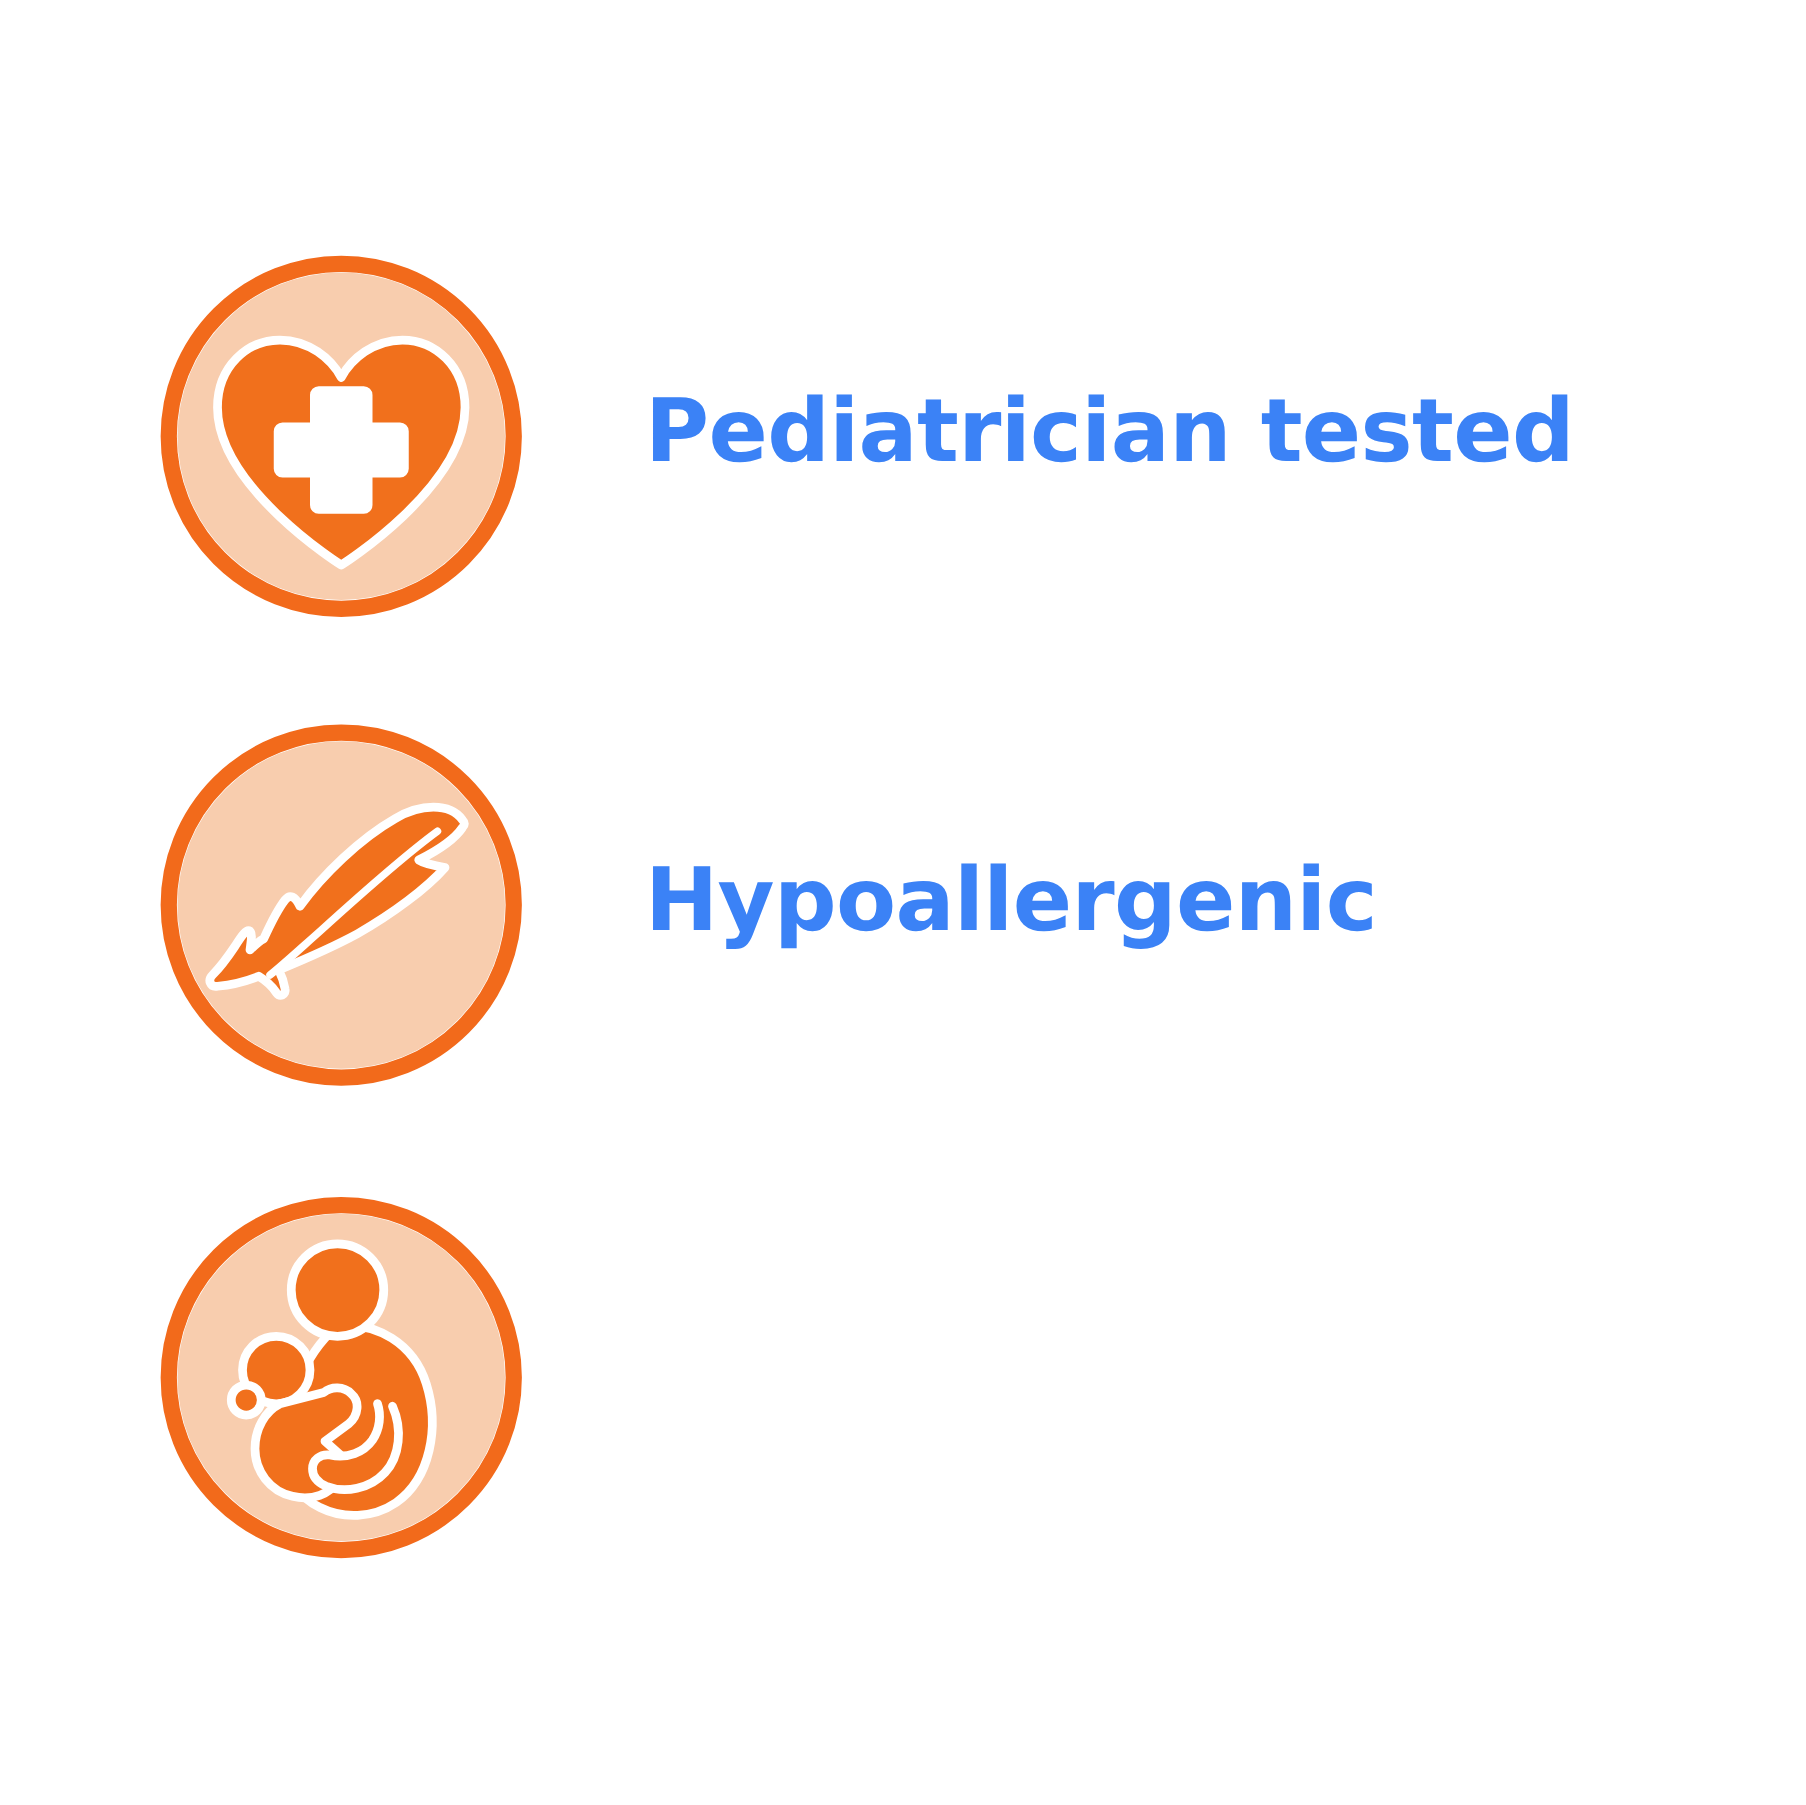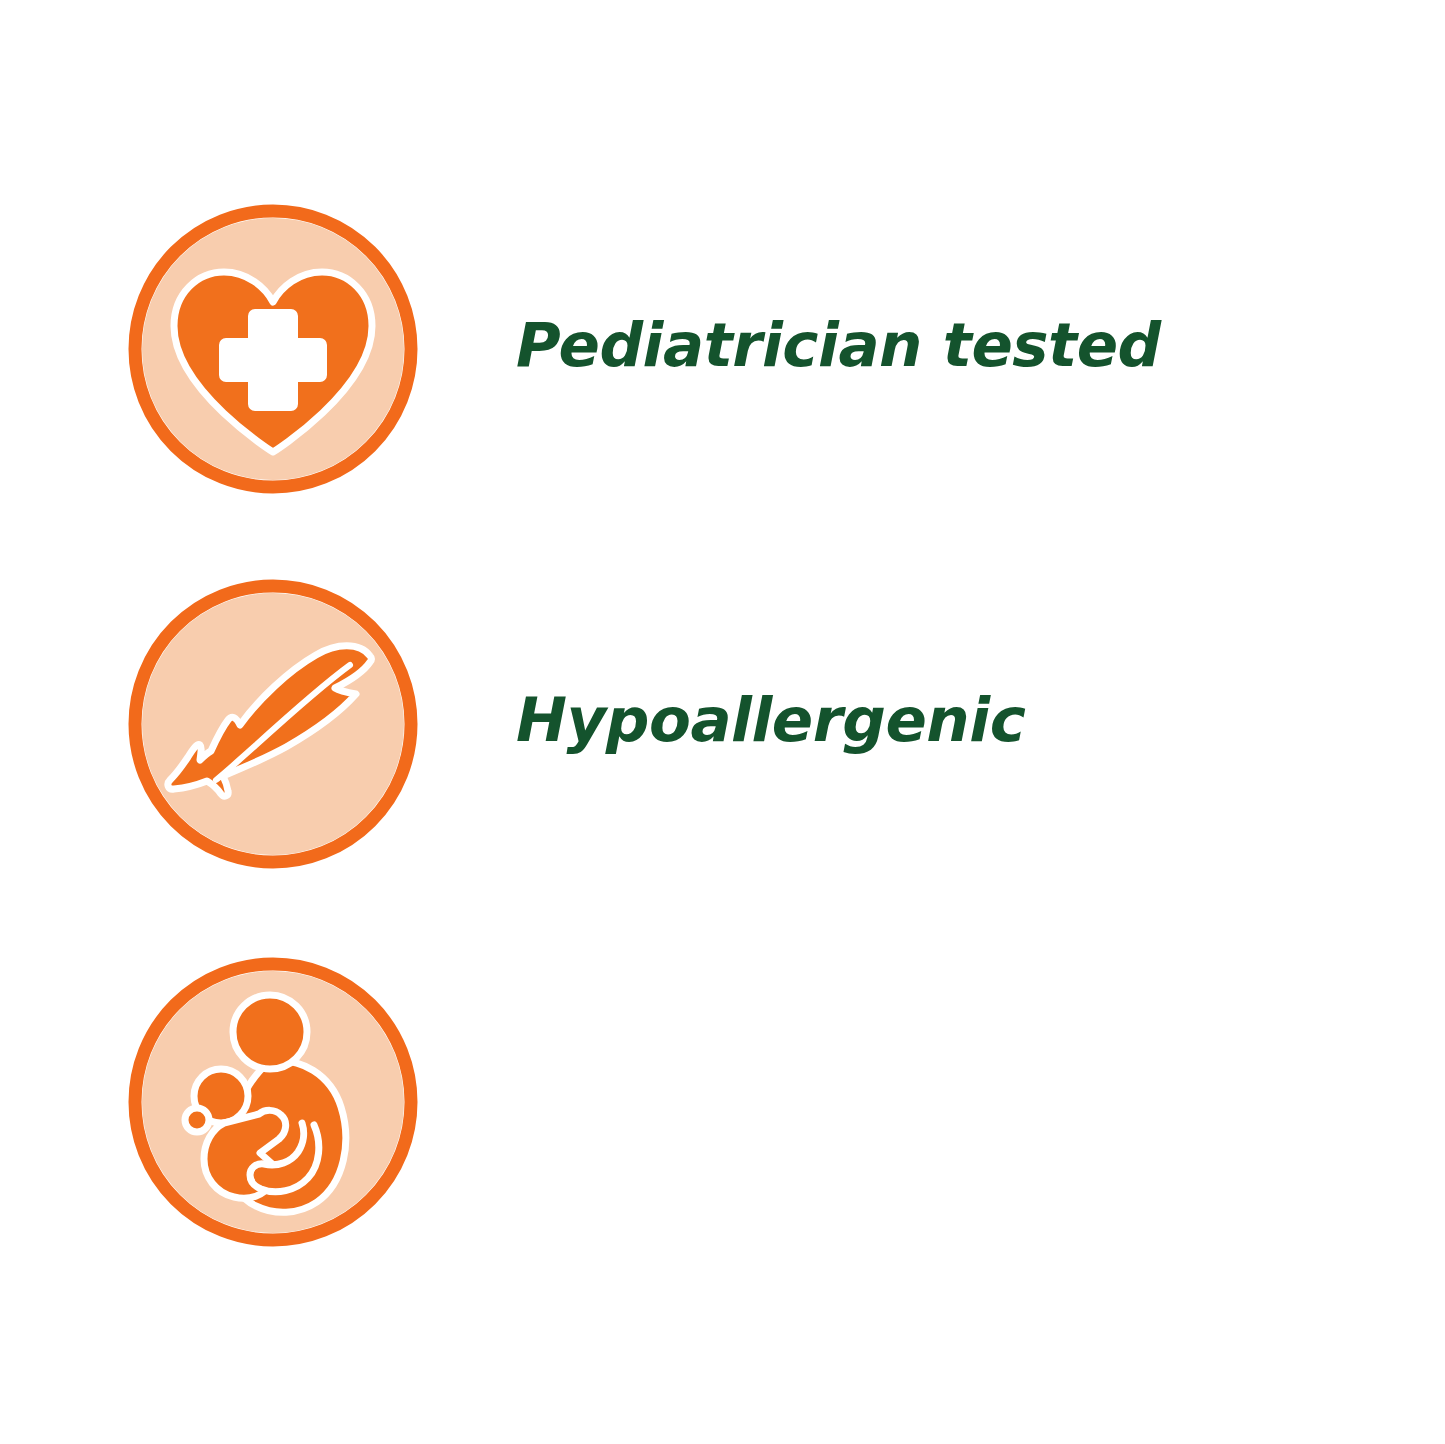--- a/index.html
+++ b/index.html
@@ -43,25 +43,24 @@
   }
 
   .feature-label {
     position: absolute;
     left: 516px;
     top: 0;
     height: 300px;
     line-height: 300px;
     font-family: "DejaVu Sans", sans-serif;
     font-weight: bold;
-    font-size: 61px;
+    font-size: 70px;
     letter-spacing: -0.5px;
-    color: #14532d;
+    color: #3b82f6;
     white-space: nowrap;
-    font-style: italic;
   }
 </style>
 </head>
 <body>
 
 <div id="page">
 
   <div class="feature-row" id="row-0">
     <div class="badge">
       <svg viewBox="0 0 290 290" xmlns="http://www.w3.org/2000/svg">

